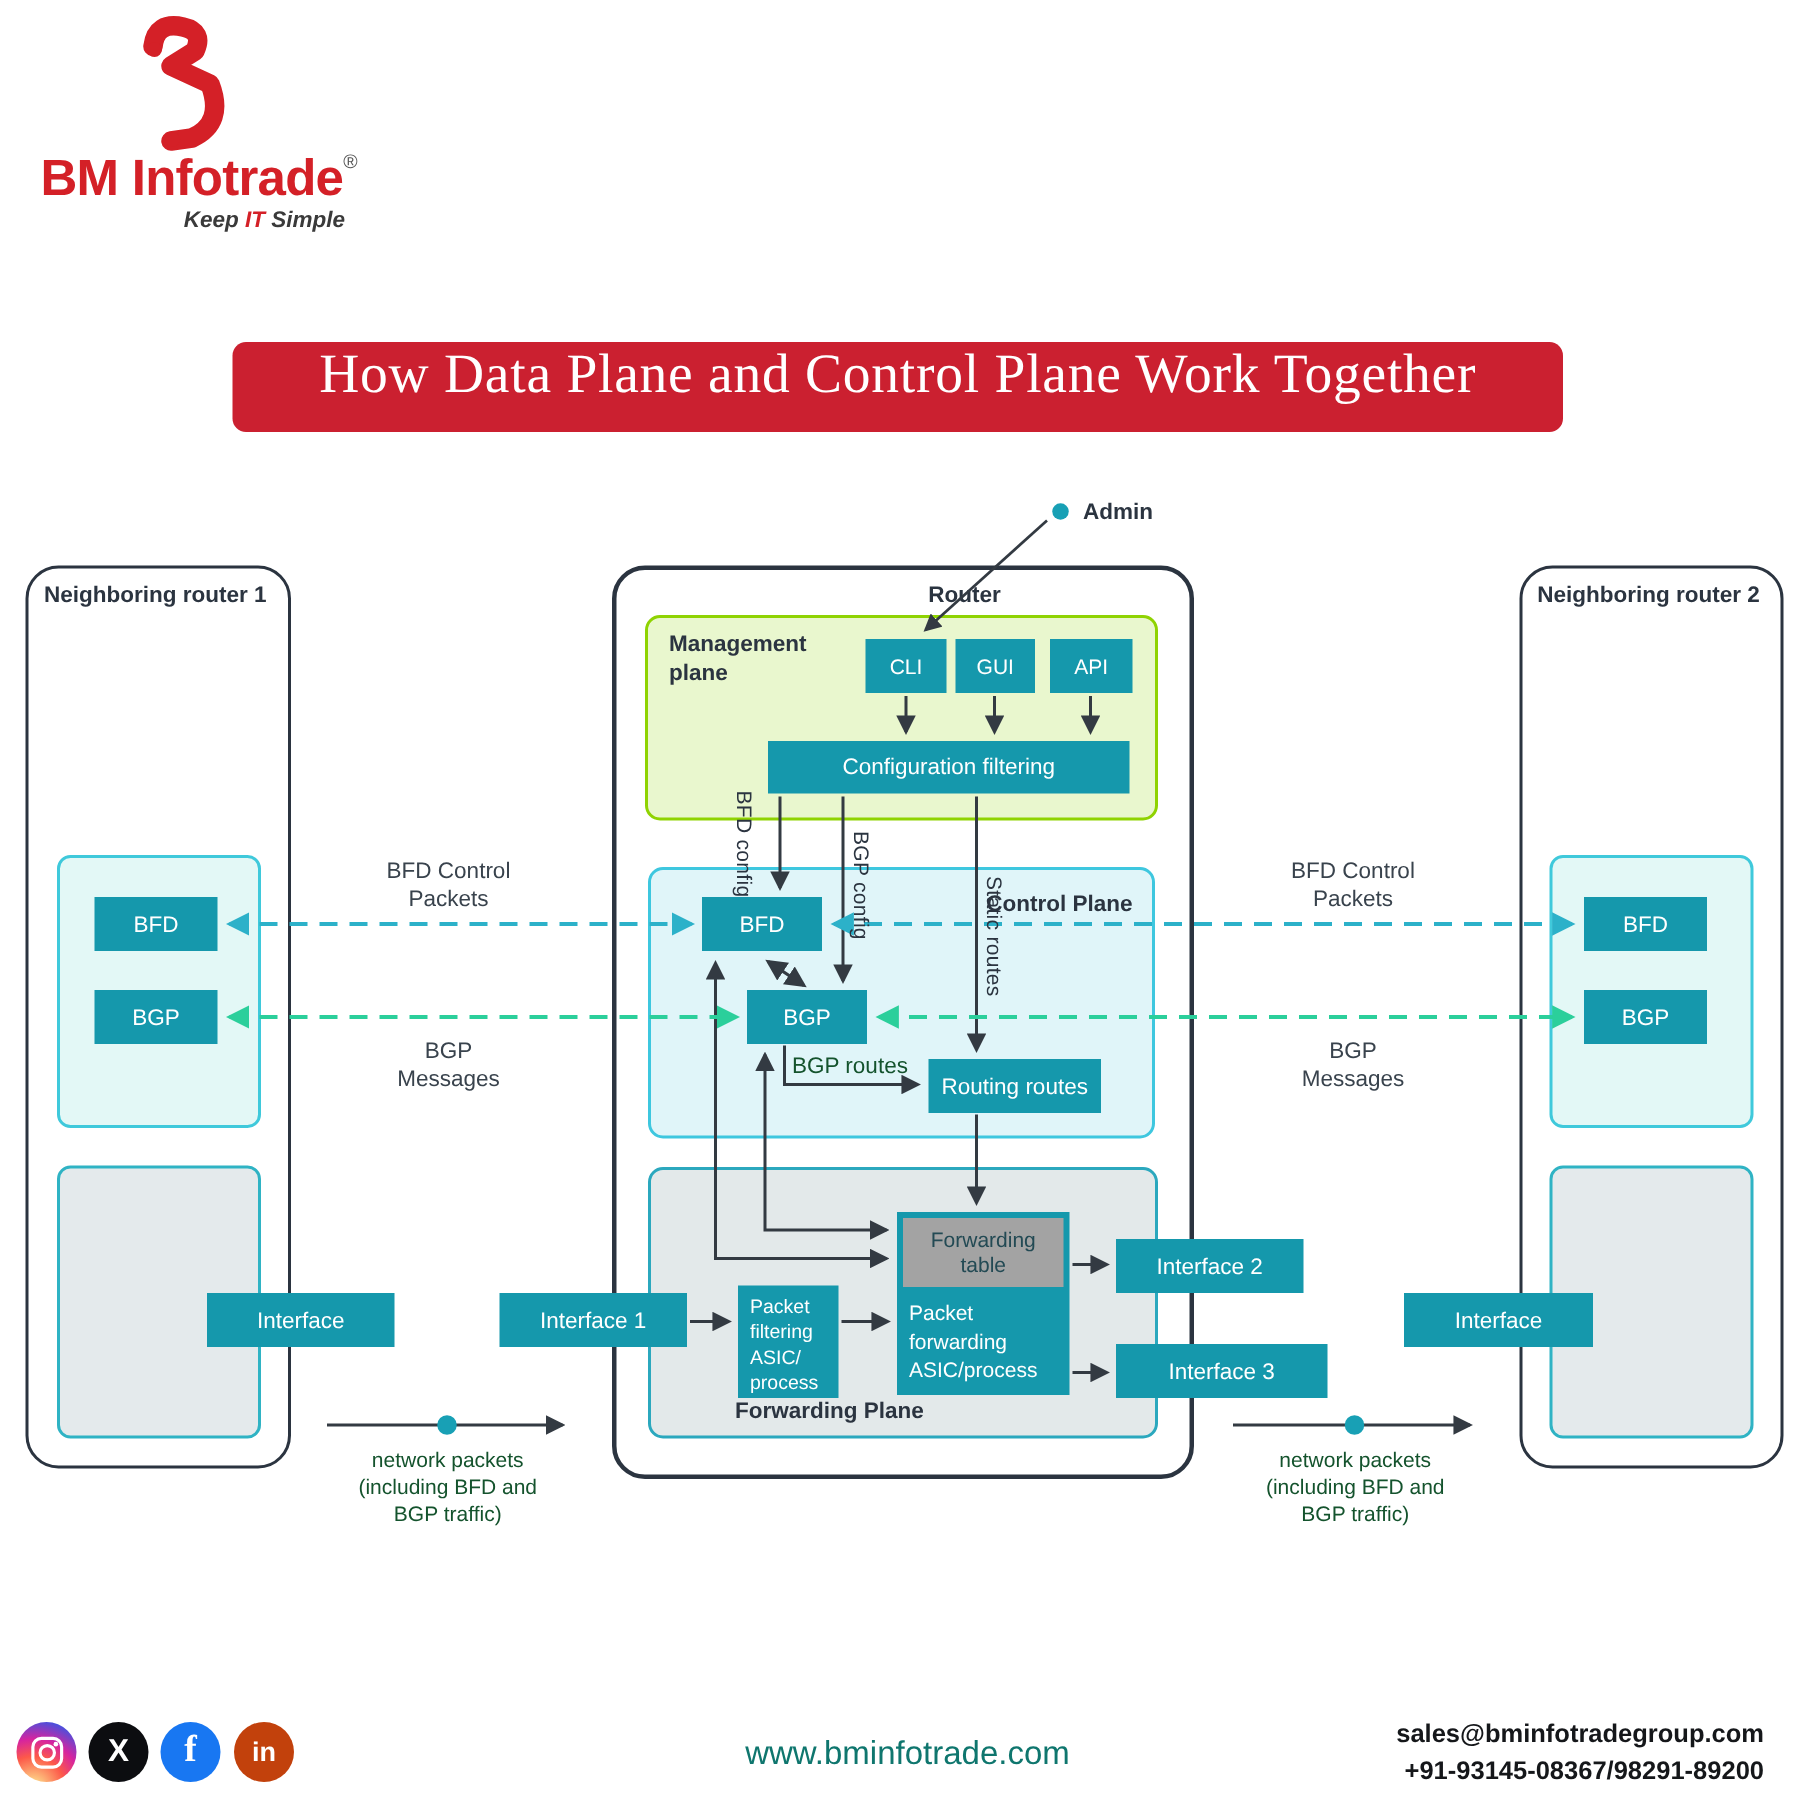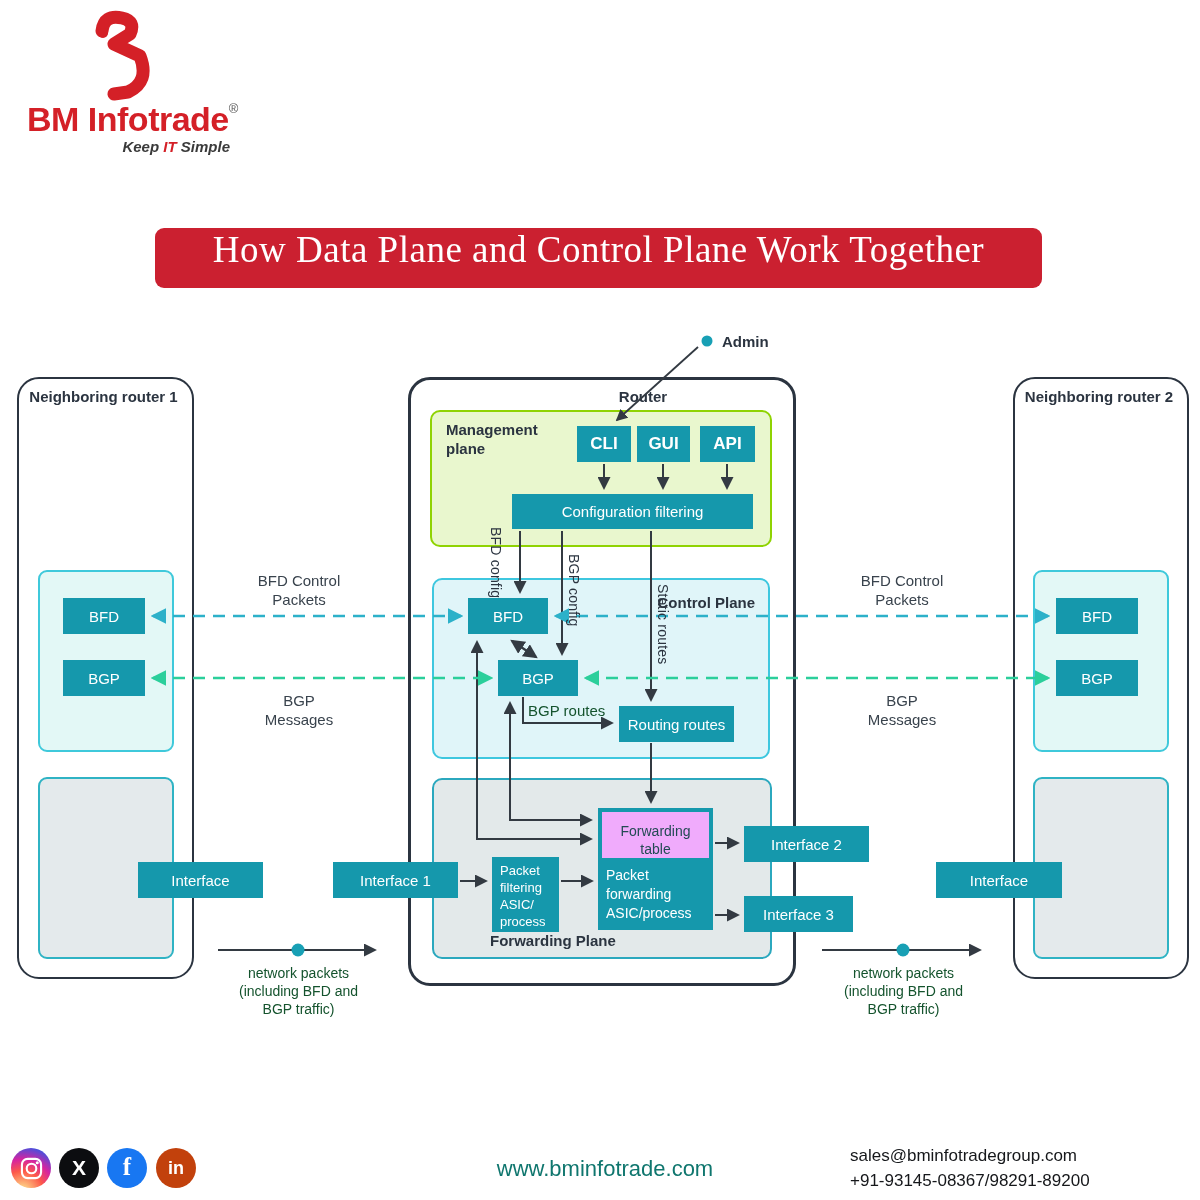--- a/index.html
+++ b/index.html
@@ -9,21 +9,21 @@
   .router{position:absolute;background:#fff;border:2.5px solid #2B3440;border-radius:22px;z-index:1;}
   .router-title{position:absolute;font-weight:700;font-size:15px;color:#2B3440;text-align:center;z-index:4;}
   
   .cyanbox{position:absolute;background:#E3F8F6;border:2px solid #3FC9DB;border-radius:9px;z-index:2;}
   .graybox{position:absolute;background:#E4EAEC;border:2px solid #2FB3C4;border-radius:9px;z-index:2;}
   .mgmtbox{position:absolute;background:#E9F7CE;border:2.5px solid #8FD302;border-radius:10px;z-index:2;}
   .ctrlbox{position:absolute;background:#E0F5F9;border:2px solid #3EC7DF;border-radius:10px;z-index:2;}
   .fwdbox{position:absolute;background:#E3E9EA;border:2.5px solid #2BA8BE;border-radius:10px;z-index:2;}
   
   .teal{position:absolute;background:#1598AC;color:#fff;display:flex;align-items:center;justify-content:center;font-size:15px;z-index:10;text-align:center;}
-  .teal.small{font-size:17px;font-weight:bold;}
+  .teal.small{font-size:14px;}
   
   .blabel{position:absolute;font-weight:700;font-size:15px;color:#2B3440;z-index:6;}
   .slabel{position:absolute;font-size:15px;color:#39434D;text-align:center;z-index:6;font-weight:500;line-height:1.25;}
   .nlabel{position:absolute;font-size:14px;color:#14532d;text-align:center;z-index:6;line-height:1.3;}
   .vlabel{position:absolute;writing-mode:vertical-rl;font-size:14px;color:#2B3440;z-index:6;font-weight:500;letter-spacing:.2px;}
   svg.overlay{position:absolute;left:0;top:0;z-index:5;}
   
   .banner{position:absolute;left:155px;top:228px;width:887px;height:60px;background:#CB2030;border-radius:9px;z-index:3;
           display:flex;align-items:flex-start;justify-content:center;}
   .banner span{font-family:"Liberation Serif",serif;font-size:37px;color:#fff;letter-spacing:.5px;}
@@ -31,21 +31,21 @@
   .brandreg{font-size:13px;color:#555;vertical-align:18px;font-weight:400;}
   .tagline{position:absolute;left:95px;top:138px;width:135px;text-align:right;font-size:15px;font-weight:700;font-style:italic;color:#3a3a3a;z-index:3;}
   .tagline .it{color:#D42027;}
   
   .social{position:absolute;top:1148px;width:40px;height:40px;border-radius:50%;z-index:3;display:flex;align-items:center;justify-content:center;color:#fff;font-weight:800;}
   .insta{left:11px;background:radial-gradient(circle at 28% 110%, #fdf497 0%, #fd5949 40%, #d6249f 62%, #285AEB 92%);}
   .xicon{left:59px;background:#0c0d10;font-size:21px;}
   .fbicon{left:107px;background:#1877F2;font-size:25px;font-family:"Liberation Serif",serif;font-weight:700;padding-bottom:3px;box-sizing:border-box;}
   .liicon{left:156px;background:#c2410c;font-size:18px;font-weight:700;}
   .website{position:absolute;left:470px;top:1156px;width:270px;text-align:center;font-weight:400;font-size:22px;color:#0f766e;z-index:3;}
-  .contact{position:absolute;left:850px;top:1143px;width:326px;font-weight:400;font-size:17px;color:#15171a;line-height:25px;z-index:3;}
+  .contact{position:absolute;left:850px;top:1143px;width:326px;text-align:right;font-weight:700;font-size:17px;color:#15171a;line-height:25px;z-index:3;}
 </style>
 </head>
 <body>
 
 <svg class="abs" style="left:84px;top:6px;z-index:3" width="80" height="95" viewBox="0 0 80 95">
   <path d="M18,25 Q20,8 38,12 Q52,15 46,28 L30,38 L56,50 Q66,76 44,86 L30,88" fill="none" stroke="#D42027" stroke-width="13" stroke-linecap="round" stroke-linejoin="round"></path>
   <circle cx="19" cy="27" r="5" fill="#D42027"></circle>
   <circle cx="31" cy="87" r="5" fill="#D42027"></circle>
 </svg>
 <div class="brandname">
@@ -120,32 +120,32 @@
 <div class="teal" style="left:619px;top:706px;width:115px;height:36px;">
     <span>Routing routes</span>
   </div>
 
 <div class="fwdbox" style="left:432px;top:778px;width:336px;height:177px;"></div>
 <div class="blabel" style="left:490px;top:932px;">Forwarding Plane</div>
 <div class="teal" style="left:492px;top:857px;width:67px;height:75px;font-size:13px;justify-content:flex-start;align-items:flex-start;text-align:left;padding:5px 0 0 8px;box-sizing:border-box;line-height:1.32;">
     <span>Packet filtering ASIC/ process</span>
   </div>
 <div class="teal" style="left:598px;top:808px;width:115px;height:122px;display:block;">
-  <div style="position:absolute;left:4px;top:4px;width:107px;height:46px;background:#f0abfc;color:#234A54;display:flex;align-items:flex-end;justify-content:center;font-size:14px;line-height:1.25;">
+  <div style="position:absolute;left:4px;top:4px;width:107px;height:46px;background:#a3a3a3;color:#234A54;display:flex;align-items:center;justify-content:center;font-size:14px;line-height:1.25;">
       <span style="width:85px;">Forwarding table</span>
     </div>
   <div style="position:absolute;left:8px;top:58px;width:104px;font-size:14px;text-align:left;line-height:1.35;">Packet forwarding ASIC/process</div>
 </div>
 <div class="teal" style="left:333px;top:862px;width:125px;height:36px;">
     <span>Interface 1</span>
   </div>
 <div class="teal" style="left:744px;top:826px;width:125px;height:36px;">
     <span>Interface 2</span>
   </div>
-<div class="teal" style="left:744px;top:896px;width:109px;height:36px;">
+<div class="teal" style="left:744px;top:896px;width:141px;height:36px;">
     <span>Interface 3</span>
   </div>
 
 <div class="blabel" style="left:722px;top:333px;">Admin</div>
 <div class="vlabel" style="left:488px;top:527px;">BFD config</div>
 <div class="vlabel" style="left:566px;top:554px;">BGP config</div>
 <div class="vlabel" style="left:655px;top:584px;">Static routes</div>
 <div class="nlabel" style="left:528px;top:701px;font-size:15px;z-index:6;">BGP routes</div>
 
 <div class="slabel" style="left:235px;top:572px;width:128px;">BFD Control Packets</div>

